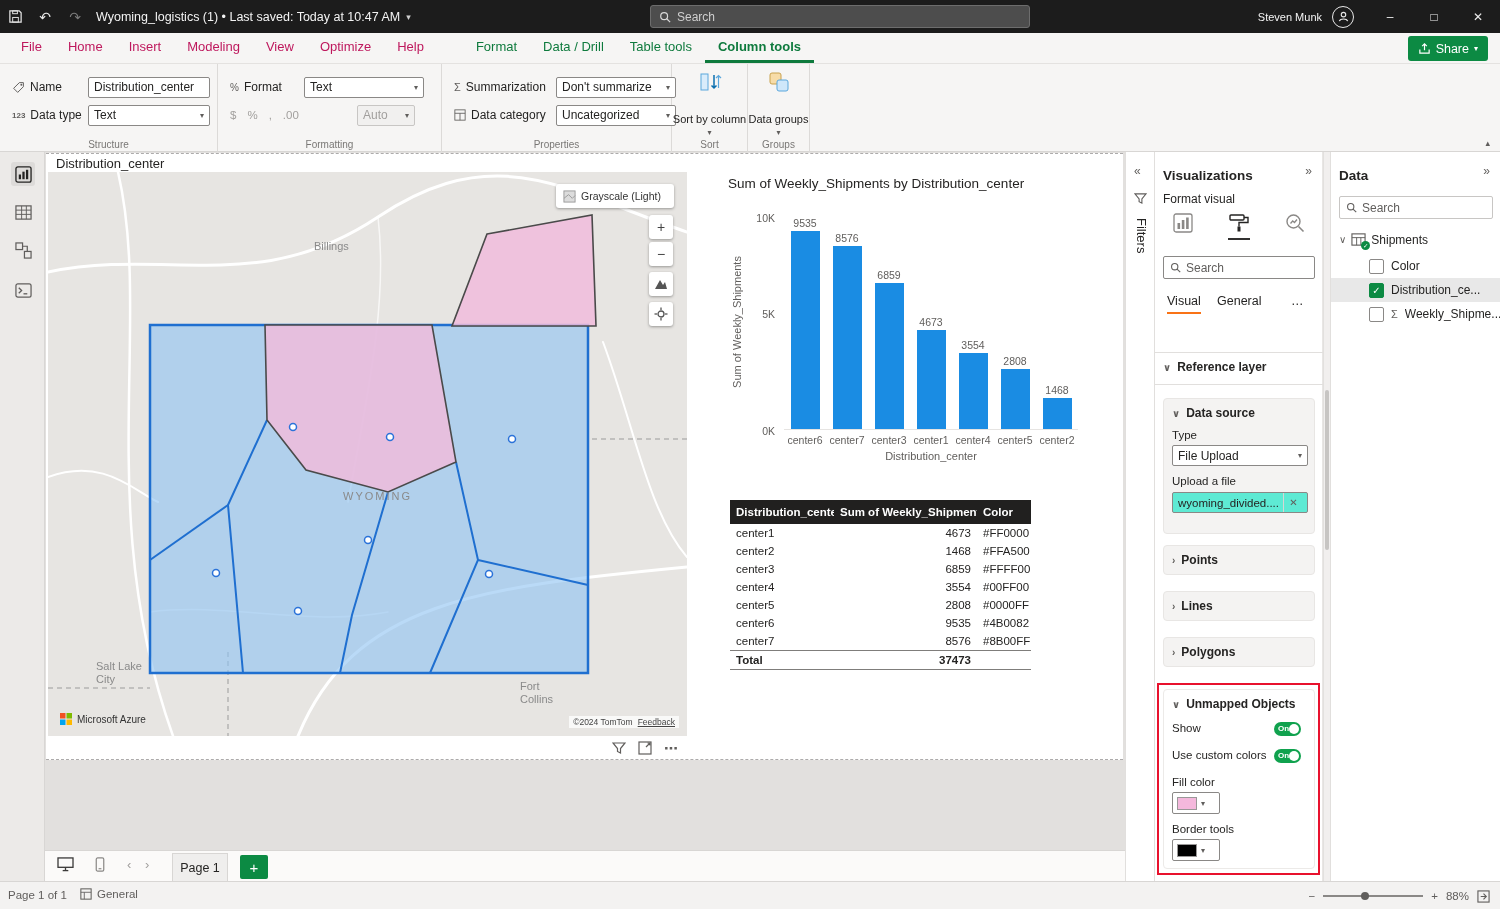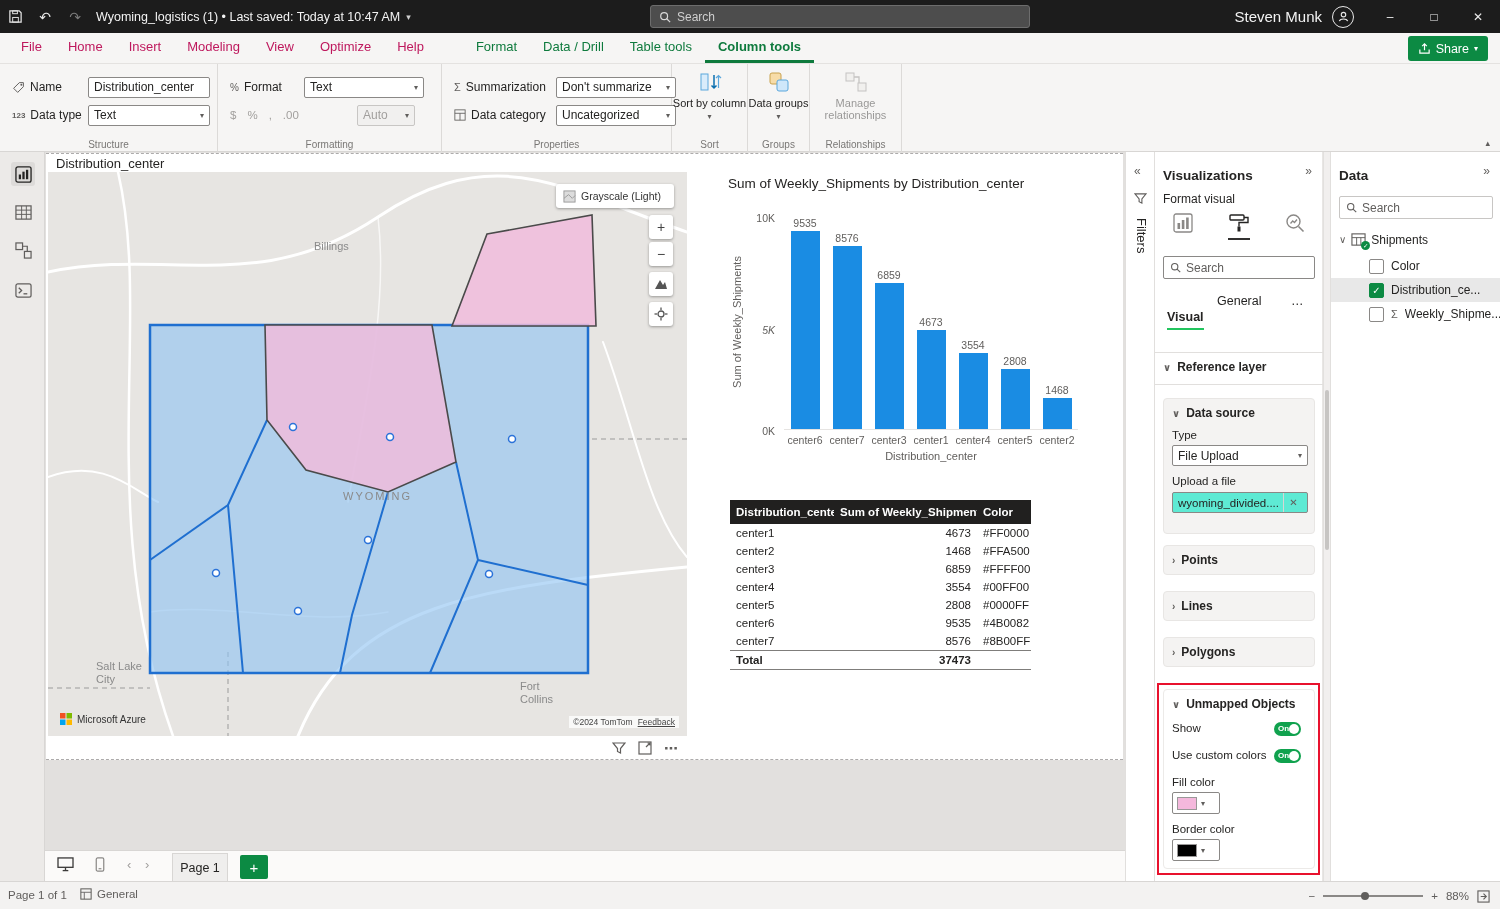--- a/index.html
+++ b/index.html
@@ -9,21 +9,21 @@
   
   #titlebar{position:absolute;left:0;top:0;width:1500px;height:33px;background:var(--titlebar-bg,#1c1c1c);color:#fff;display:flex;align-items:center;}
   .tb-ico{width:30px;height:33px;display:flex;align-items:center;justify-content:center;font-size:14px;color:#e8e8e8;cursor:pointer;}
   .tb-ico.disabled{color:#7a7a7a;}
   .tb-doc{font-size:12.5px;color:#f3f3f3;margin-left:6px;white-space:nowrap;}
   .tb-chev{font-size:9px;color:#cfcfcf;margin-left:6px;}
   #tb-search{position:absolute;left:650px;top:5px;width:380px;height:23px;background:#4d4d4d;border:1px solid #6d6d6d;border-radius:3px;display:flex;align-items:center;padding:0 8px;gap:6px;}
   #tb-search input{flex:1;background:transparent;border:none;outline:none;color:#f0f0f0;font-size:12px;font-family:inherit;}
   #tb-search input::placeholder{color:#cfcfcf;}
   #tb-right{position:absolute;right:0;top:0;height:33px;display:flex;align-items:center;}
-  .tb-user{font-size:15px;color:#f3f3f3;margin-right:10px;}
+  .tb-user{font-size:11px;color:#f3f3f3;margin-right:10px;}
   .tb-avatar{width:22px;height:22px;border-radius:50%;border:1.5px solid #e8e8e8;display:flex;align-items:center;justify-content:center;margin-right:14px;}
   .win-btn{width:44px;height:33px;display:flex;align-items:center;justify-content:center;font-size:12px;color:#ececec;cursor:pointer;}
 
   
   #menubar{position:absolute;left:0;top:33px;width:1500px;height:31px;background:#f6f5f4;display:flex;align-items:stretch;border-bottom:1px solid #e4e2e0;}
   #menu-tabs{display:flex;align-items:stretch;padding-left:8px;}
   .mtab{padding:0 13px;display:flex;align-items:center;font-size:13px;color:#be185d;cursor:pointer;border-bottom:3px solid transparent;}
   .mtab.ctx{color:var(--tab-green,#0e7a3d);}
   .mtab.active{font-weight:700;border-bottom-color:var(--tab-green,#0e7a3d);}
   #share-btn{position:absolute;right:12px;top:3px;height:25px;background:var(--accent-green,#0c8a43);color:#fff;border-radius:3px;display:flex;align-items:center;gap:5px;padding:0 10px;font-size:12.5px;cursor:pointer;}
@@ -32,21 +32,21 @@
   #ribbon{position:absolute;left:0;top:64px;width:1500px;height:88px;background:#f6f5f4;border-bottom:1px solid #d8d6d4;}
   .rb-group{position:absolute;top:0;height:88px;border-right:1px solid #ddlbd9;border-right:1px solid #dcdad8;}
   .rb-caption{position:absolute;bottom:2px;left:0;width:100%;text-align:center;font-size:10px;color:#797775;}
   .rb-row{position:absolute;left:12px;display:flex;align-items:center;gap:5px;height:22px;}
   .rb-lbl{font-size:12px;color:#252423;white-space:nowrap;}
   .rb-ico{font-size:11px;color:#605e5c;display:inline-flex;align-items:center;}
   .rb-input{height:21px;border:1px solid #8a8886;border-radius:2px;background:#fff;font-size:12px;font-family:inherit;padding:0 5px;color:#252423;outline:none;}
   .sel{height:21px;border:1px solid #8a8886;border-radius:2px;background:#fff;display:flex;align-items:center;justify-content:space-between;padding:0 5px;font-size:12px;cursor:pointer;}
   .sel .arr{font-size:8px;color:#605e5c;margin-left:4px;}
   .sel.disabled{background:#f1f0ef;color:#a19f9d;border-color:#c8c6c4;cursor:default;}
-  .big-btn{position:absolute;top:6px;width:100%;display:flex;flex-direction:column;align-items:center;gap:3px;cursor:pointer;}
+  .big-btn{position:absolute;top:6px;width:100%;display:flex;flex-direction:column;align-items:center;gap:19px;cursor:pointer;}
   .big-lbl{font-size:11px;line-height:12px;text-align:center;color:#252423;}
   .big-btn.disabled{opacity:.45;cursor:default;}
   .fmt-icons{display:flex;gap:11px;color:#a19f9d;font-size:11.5px;align-items:center;}
   #ribbon-collapse{position:absolute;right:10px;bottom:3px;font-size:9px;color:#605e5c;cursor:pointer;}
 
   
   #leftnav{position:absolute;left:0;top:152px;width:45px;height:729px;background:#eceae8;border-right:1px solid #d8d6d4;}
   .lnav-ico{position:absolute;left:11px;width:24px;height:24px;display:flex;align-items:center;justify-content:center;cursor:pointer;border-radius:3px;}
 
   
@@ -101,21 +101,21 @@
   .pane-title{position:absolute;left:8px;top:16px;font-size:13.5px;font-weight:700;color:#252423;}
   .pane-collapse{position:absolute;right:10px;top:12px;font-size:12px;color:#605e5c;cursor:pointer;}
   #viz-sub{position:absolute;left:8px;top:40px;font-size:12px;color:#252423;}
   .viz-icons{position:absolute;left:0;top:58px;width:168px;display:flex;justify-content:space-around;align-items:flex-end;height:30px;}
   .viz-icons .vi{padding-bottom:4px;cursor:pointer;border-bottom:2px solid transparent;}
   .viz-icons .vi.selected{border-bottom-color:#323130;}
   .searchbox{position:absolute;height:23px;border:1px solid #8a8886;border-radius:2px;background:#fff;display:flex;align-items:center;gap:5px;padding:0 6px;}
   .searchbox input{flex:1;border:none;outline:none;background:transparent;font-family:inherit;font-size:12px;color:#252423;min-width:0;}
   .searchbox input::placeholder{color:#605e5c;}
   .viz-tab{position:absolute;top:142px;font-size:12.5px;cursor:pointer;padding-bottom:4px;color:#252423;}
-  .viz-tab.active{font-weight:700;border-bottom:2px solid #22c55e;margin-top:16px;}
+  .viz-tab.active{font-weight:400;border-bottom:2px solid #f97316;}
   .hdiv{position:absolute;left:0;width:168px;border-top:1px solid #e1dfdd;}
   .sec-head{position:absolute;left:8px;font-size:12px;font-weight:700;color:#252423;display:flex;gap:6px;align-items:center;cursor:pointer;}
   .sec-chev{font-size:10px;color:#605e5c;}
   .card{position:absolute;left:8px;width:152px;background:#f4f3f2;border:1px solid #e8e6e4;border-radius:4px;}
   .card-head{display:flex;align-items:center;gap:6px;font-size:12px;font-weight:700;color:#252423;padding:7px 8px;cursor:pointer;}
   .fld-lbl{position:absolute;left:8px;font-size:11.5px;color:#252423;}
   .toggle{position:absolute;left:110px;width:27px;height:14px;border-radius:8px;background:var(--toggle-on,#10a24e);cursor:pointer;}
   .toggle .t-lbl{position:absolute;left:4px;top:2px;font-size:8px;color:#fff;font-weight:700;}
   .toggle .knob{position:absolute;right:2px;top:2px;width:10px;height:10px;border-radius:50%;background:#fff;}
   .color-dd{position:absolute;left:8px;width:48px;height:22px;border:1px solid #8a8886;border-radius:2px;background:#fff;display:flex;align-items:center;gap:4px;padding:0 4px;cursor:pointer;}
@@ -299,31 +299,20 @@
     <div class="big-btn">
       <svg width="24" height="24" viewBox="0 0 24 24">
           <rect x="3" y="3" width="11" height="11" rx="2" fill="#f7dca8" stroke="#c9a24f"></rect>
           <rect x="10" y="10" width="11" height="11" rx="2" fill="#cfe7fa" stroke="#5ba7dc"></rect>
         </svg>
       <span class="big-lbl"><span>Data groups</span> <span style="font-size:8px;color:#605e5c;">▾</span></span>
     </div>
     <div class="rb-caption">Groups</div>
   </div>
 
-  <div class="rb-group" style="left:810px;width:92px;">
-    <div class="big-btn disabled">
-      <svg width="24" height="24" viewBox="0 0 24 24">
-          <rect x="2" y="3" width="8" height="8" fill="#eceae8" stroke="#8a8886"></rect>
-          <rect x="14" y="13" width="8" height="8" fill="#eceae8" stroke="#8a8886"></rect>
-          <path d="M10 7 h5 v6" fill="none" stroke="#8a8886" stroke-width="1.3"></path>
-        </svg>
-      <span class="big-lbl" style="width:72px;">Manage relationships</span>
-    </div>
-    <div class="rb-caption">Relationships</div>
-  </div>
 
 
   <span id="ribbon-collapse">▴</span>
 </div>
 
 <div id="leftnav">
   <span class="lnav-ico" style="top:10px;background:#dddbd9;">
     <svg width="17" height="17" viewBox="0 0 18 18">
         <rect x="1" y="1" width="16" height="16" rx="2" fill="none" stroke="#252423" stroke-width="1.4"></rect>
         <rect x="4" y="9" width="2.4" height="5" fill="#252423"></rect>
@@ -452,21 +441,21 @@
       </svg>
   </span>
   <span style="font-size:14px;font-weight:700;">⋯</span>
 </div>
 
 <div id="chart">
   <div id="chart-title">Sum of Weekly_Shipments by Distribution_center</div>
   <div id="chart-ylabel">Sum of Weekly_Shipments</div>
   <div id="chart-yticks">
       <div class="ytick" style="bottom: -7px;">0K</div>
-      <div class="ytick" style="bottom: 94px; font-style: italic;">5K</div>
+      <div class="ytick" style="bottom: 110px;">5K</div>
       <div class="ytick" style="bottom: 206px;">10K</div>
     </div>
   <div id="bar-plot">
       <div class="bar-slot">
         <div class="bar-val">9535</div>
         <div class="bar" style="height: 203.1px;"></div>
         <div class="bar-x">center6</div>
       </div>
       <div class="bar-slot">
         <div class="bar-val">8576</div>
@@ -676,21 +665,21 @@
       <span class="fld-lbl" style="top:31px;">Use custom colors</span>
       <span class="toggle" style="top:31px;">
         <span class="t-lbl">On</span>
           <span class="knob"></span>
       </span>
       <span class="fld-lbl" style="top:58px;">Fill color</span>
       <div class="color-dd" style="top:74px;">
         <span class="swatch" style="background: rgb(244, 184, 220);"></span>
         <span style="font-size:8px;color:#605e5c;">▾</span>
       </div>
-      <span class="fld-lbl" style="top:105px;">Border color</span>
+      <span class="fld-lbl" style="top:105px;">Border tools</span>
       <div class="color-dd" style="top:121px;">
         <span class="swatch" style="background: rgb(0, 0, 0);"></span>
         <span style="font-size:8px;color:#605e5c;">▾</span>
       </div>
     </div>
   </div>
 
   <div id="red-box"></div>
 </div>
 

